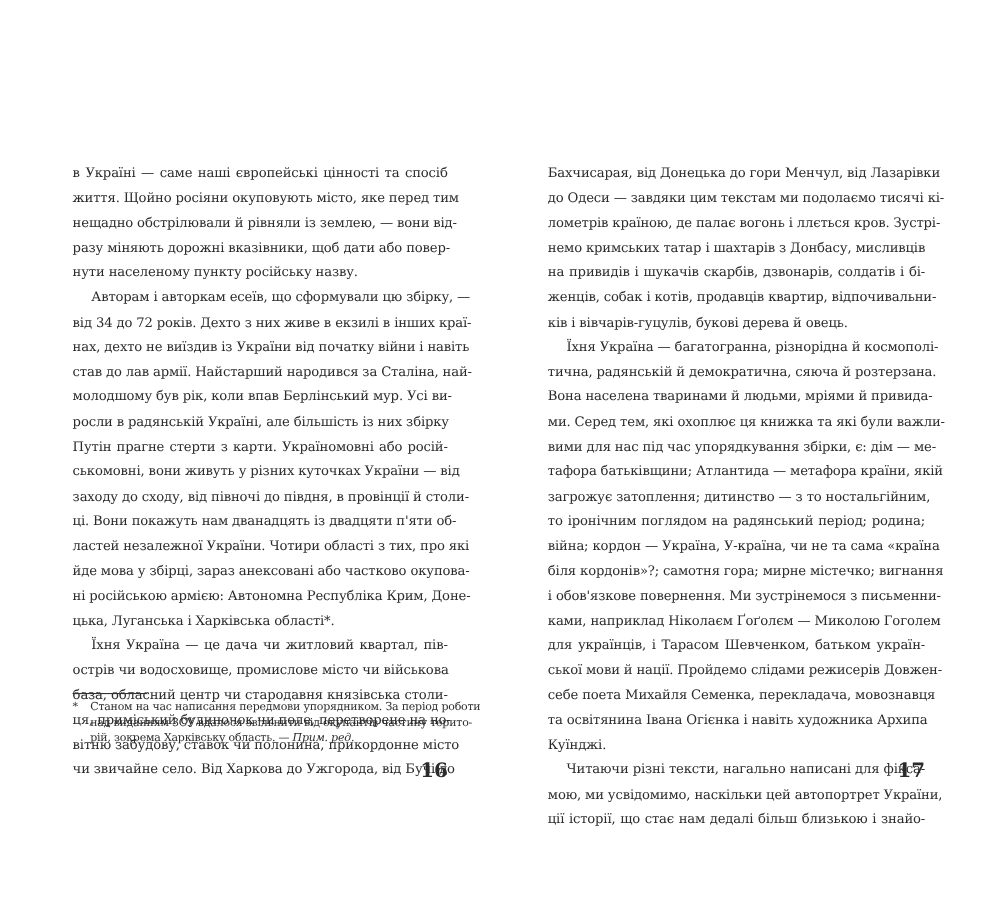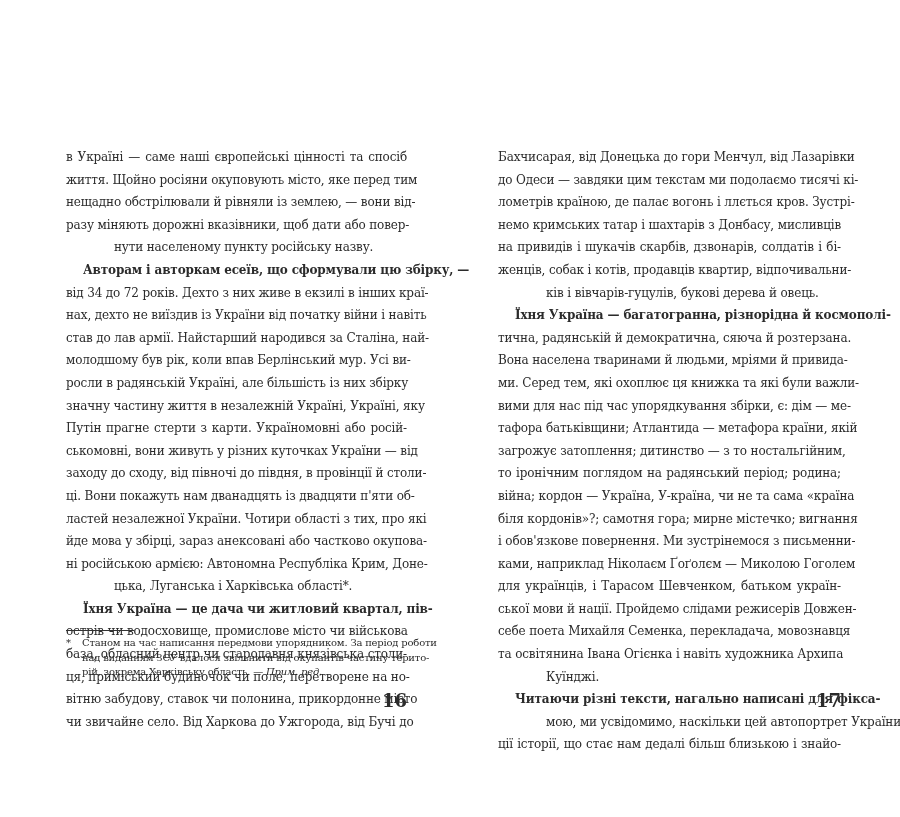--- a/index.html
+++ b/index.html
@@ -4,22 +4,22 @@
 <style>
   html, body { margin: 0; padding: 0; background: #ffffff; }
   body { width: 900px; height: 817px; position: relative; overflow: hidden;
          font-family: "DejaVu Serif", "Liberation Serif", serif; color: #2b2b2b; }
   .page { position: absolute; top: 0; }
   .page.left { left: 66px; width: 341px; }
   .page.right { left: 498px; width: 343px; }
   .body-text { position: absolute; top: 146px; left: 0; width: 100%; }
   .line { display: block; height: 22.6px; line-height: 22.6px; font-size: 12px;
           white-space: nowrap; text-align: justify; text-align-last: justify; letter-spacing: -0.15px; }
-  .line.last { text-align-last: left; margin-left: 48px; }
-  .line.indent { padding-left: 17px; font-weight: bold; }
+  .line.last { text-align-last: left; }
+  .line.indent { padding-left: 17px; }
   .footnote-rule { position: absolute; top: 630px; left: 0; width: 68px; height: 0; border-top: 1px solid #333; }
   .footnote { position: absolute; top: 636px; left: 0; width: 100%; font-size: 10px; }
   .fn-mark { position: absolute; left: 0; top: 0; line-height: 14.6px; }
   .fn-body { margin-left: 16px; }
   .fn-line { display: block; height: 14.6px; line-height: 14.6px; white-space: nowrap;
              text-align: justify; text-align-last: justify; letter-spacing: -0.2px; }
   .fn-line.last { text-align-last: left; }
   .fn-line i { font-style: italic; }
   .page-number { position: absolute; top: 690px; left: 0; width: 100%; text-align: right;
                  font-weight: bold; font-size: 18px; }
@@ -33,21 +33,20 @@
     <span class="line">життя. Щойно росіяни окуповують місто, яке перед тим</span>
     <span class="line">нещадно обстрілювали й рівняли із землею, — вони від-</span>
     <span class="line">разу міняють дорожні вказівники, щоб дати або повер-</span>
     <span class="line last">нути населеному пункту російську назву.</span>
     <span class="line indent">Авторам і авторкам есеїв, що сформували цю збірку, —</span>
     <span class="line">від 34 до 72 років. Дехто з них живе в екзилі в інших краї-</span>
     <span class="line">нах, дехто не виїздив із України від початку війни і навіть</span>
     <span class="line">став до лав армії. Найстарший народився за Сталіна, най-</span>
     <span class="line">молодшому був рік, коли впав Берлінський мур. Усі ви-</span>
     <span class="line">росли в радянській Україні, але більшість із них збірку</span>
-    <span class="line">значну частину життя в незалежній Україні, Україні, яку</span>
     <span class="line">Путін прагне стерти з карти. Україномовні або росій-</span>
     <span class="line">ськомовні, вони живуть у різних куточках України — від</span>
     <span class="line">заходу до сходу, від півночі до півдня, в провінції й столи-</span>
     <span class="line">ці. Вони покажуть нам дванадцять із двадцяти п'яти об-</span>
     <span class="line">ластей незалежної України. Чотири області з тих, про які</span>
     <span class="line">йде мова у збірці, зараз анексовані або частково окупова-</span>
     <span class="line">ні російською армією: Автономна Республіка Крим, Доне-</span>
     <span class="line last">цька, Луганська і Харківська області*.</span>
     <span class="line indent">Їхня Україна — це дача чи житловий квартал, пів-</span>
     <span class="line">острів чи водосховище, промислове місто чи військова</span>

